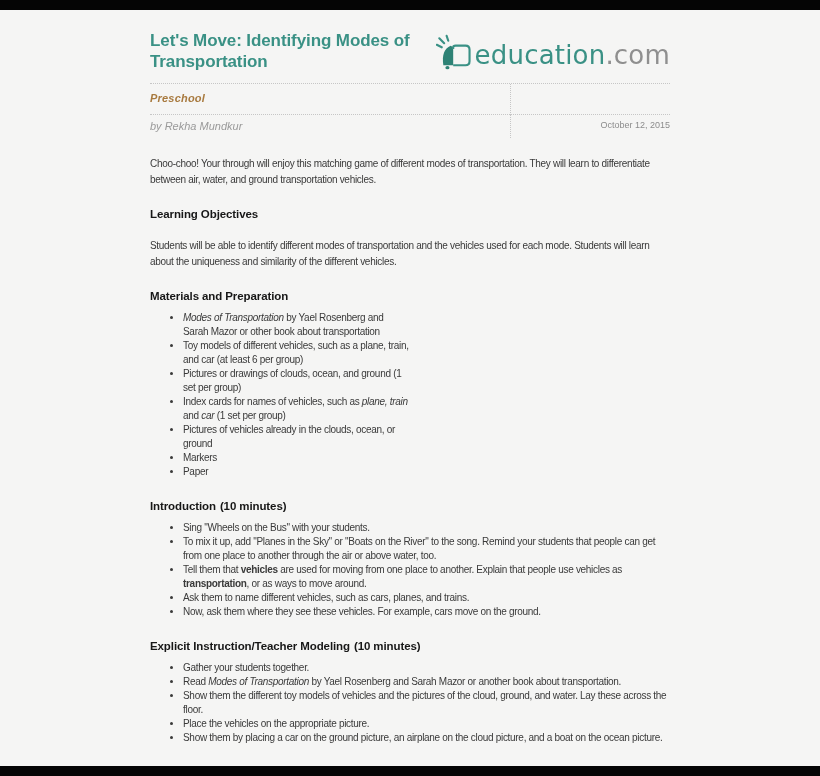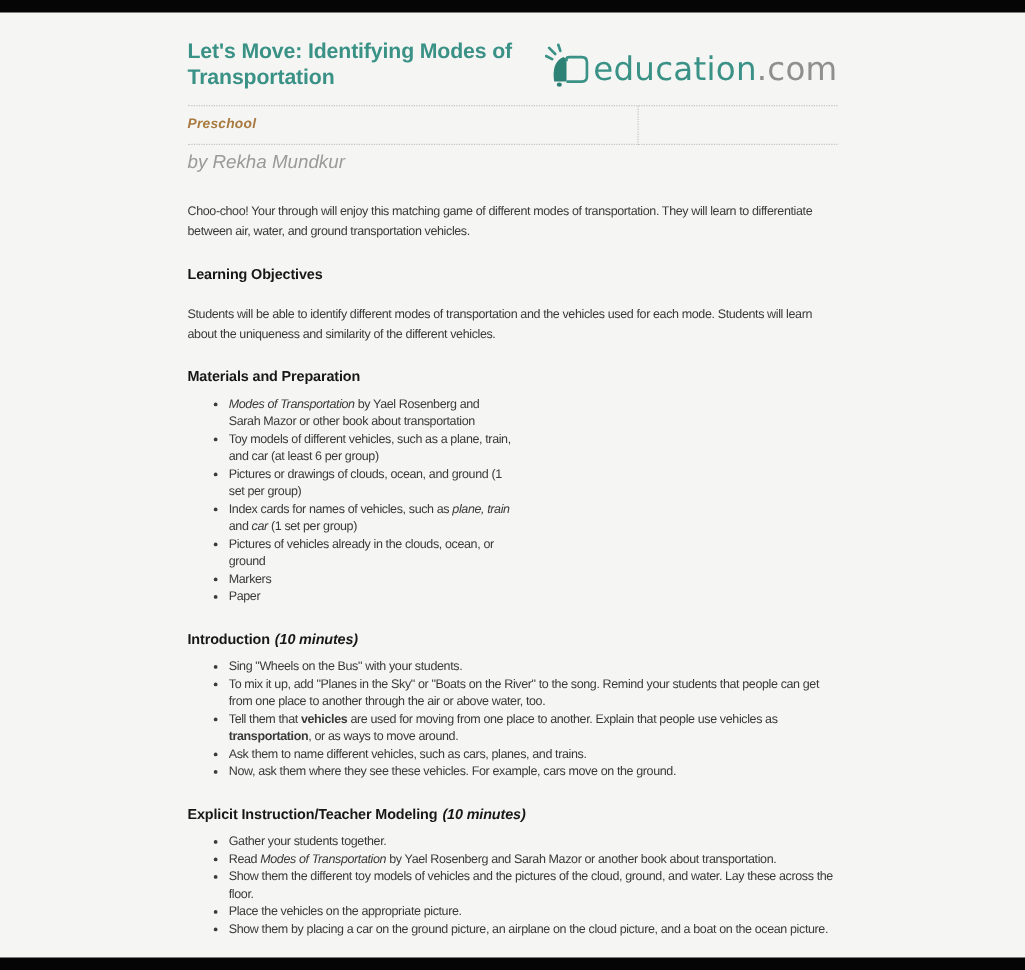--- a/index.html
+++ b/index.html
@@ -32,36 +32,36 @@
   .meta{
     display:grid;grid-template-columns:360px 1fr;
     border-top:1px dotted #c6c6c6;margin-top:7px;
   }
   .m-grade{
     padding:8px 0 10px;border-bottom:1px dotted #c6c6c6;
     font-size:11px;font-weight:bold;font-style:italic;color:#a87a3f;
     letter-spacing:0.2px;
   }
   .m-sp1{border-bottom:1px dotted #c6c6c6;border-left:1px dotted #c6c6c6;}
-  .m-byline{padding:5px 0 6px;font-size:15px;font-style:italic;color:#9a9a9a;}
+  .m-byline{padding:5px 0 6px;font-size:11px;font-style:italic;color:#9a9a9a;}
   .m-date{
     padding:5px 0 6px;border-left:1px dotted #c6c6c6;
     font-size:9px;color:#8c8c8c;text-align:right;
   }
 
   
   p.body{
     margin:18px 0 0;font-size:10px;line-height:15.5px;
     letter-spacing:-0.3px;color:#3a3a3a;
   }
   h2{
     margin:21px 0 0;font-size:11.5px;font-weight:bold;color:#171717;
     letter-spacing:-0.1px;
   }
-  h2 .duration{font-style:italic;margin-left:4px;}
+  h2 .duration{margin-left:4px;}
   ul{
     margin:9px 0 0;padding-left:33px;
     font-size:10px;line-height:14px;letter-spacing:-0.3px;color:#3a3a3a;
   }
   li{margin:0;}
   li span.b{font-weight:bold;}
   li span.i{font-style:italic;}
 
   
   .columns{display:flex;align-items:flex-end;}
@@ -92,20 +92,21 @@
         </svg>
       </span>
       <span class="logo-word"><span class="lw-main">education</span><span class="lw-com">.com</span></span>
     </div>
   </div>
 
   <div class="meta">
     <div class="m-grade">Preschool</div>
     <div class="m-sp1"></div>
     <div class="m-byline">by Rekha Mundkur</div>
+    <div class="m-date">October 12, 2015</div>
   </div>
 
   <p class="body">Choo-choo! Your through will enjoy this matching game of different modes of transportation. They will learn to differentiate between air, water, and ground transportation vehicles.</p>
 
   <h2>Learning Objectives</h2>
   <p class="body">Students will be able to identify different modes of transportation and the vehicles used for each mode. Students will learn about the uniqueness and similarity of the different vehicles.</p>
 
   <div class="columns">
     <div class="col-materials">
       <h2>Materials and Preparation</h2>

